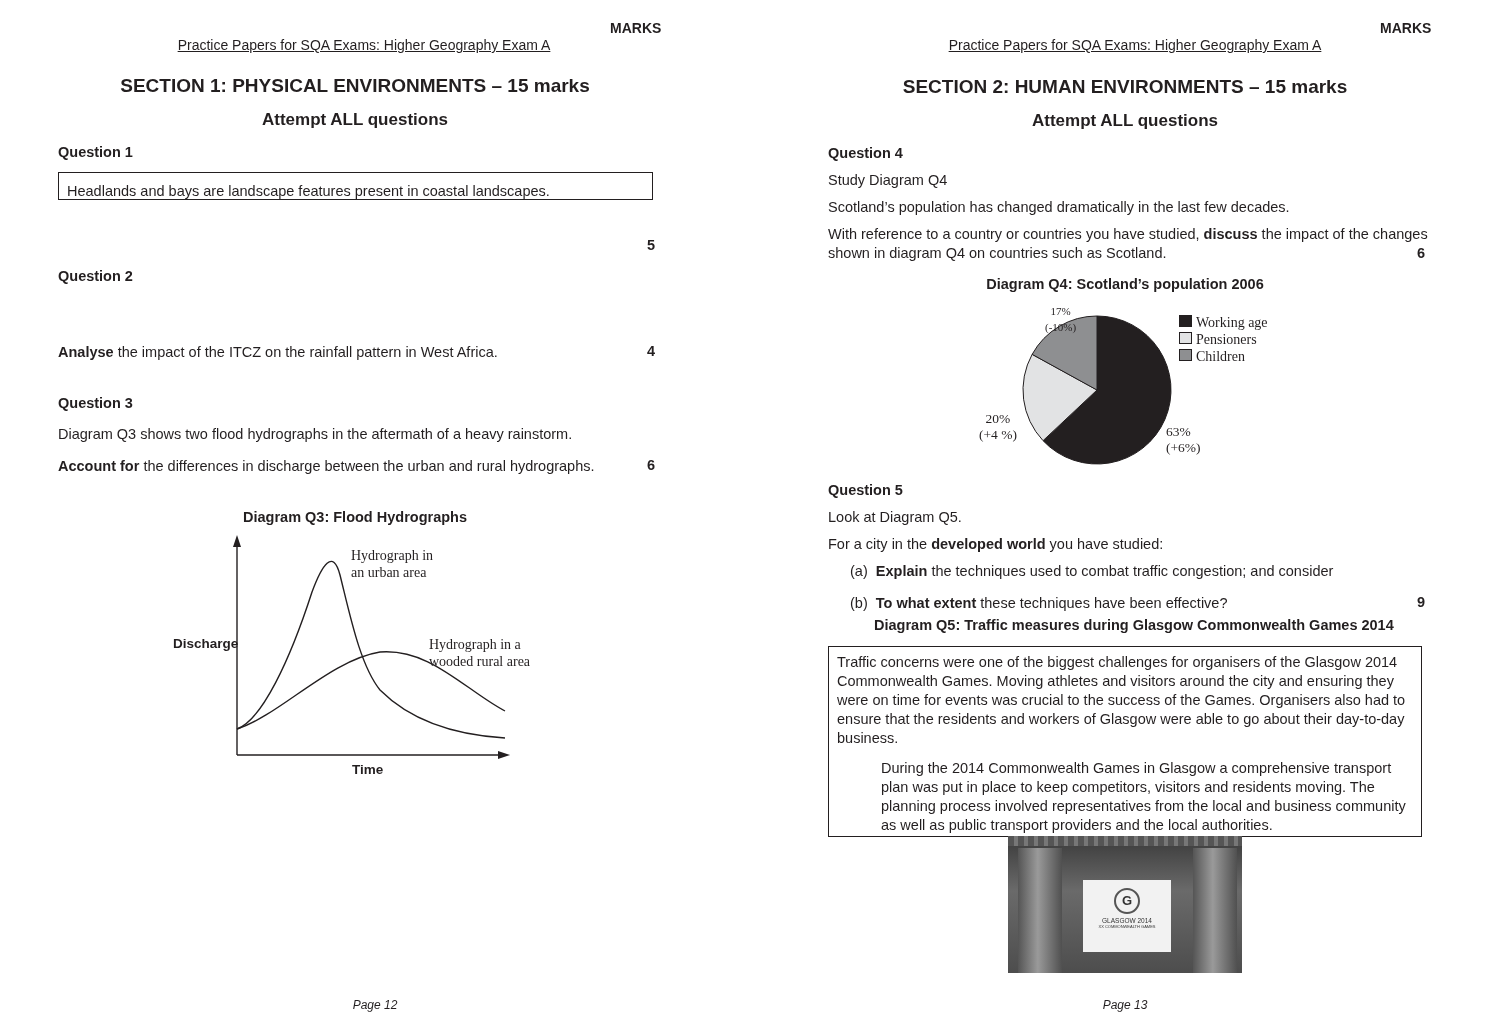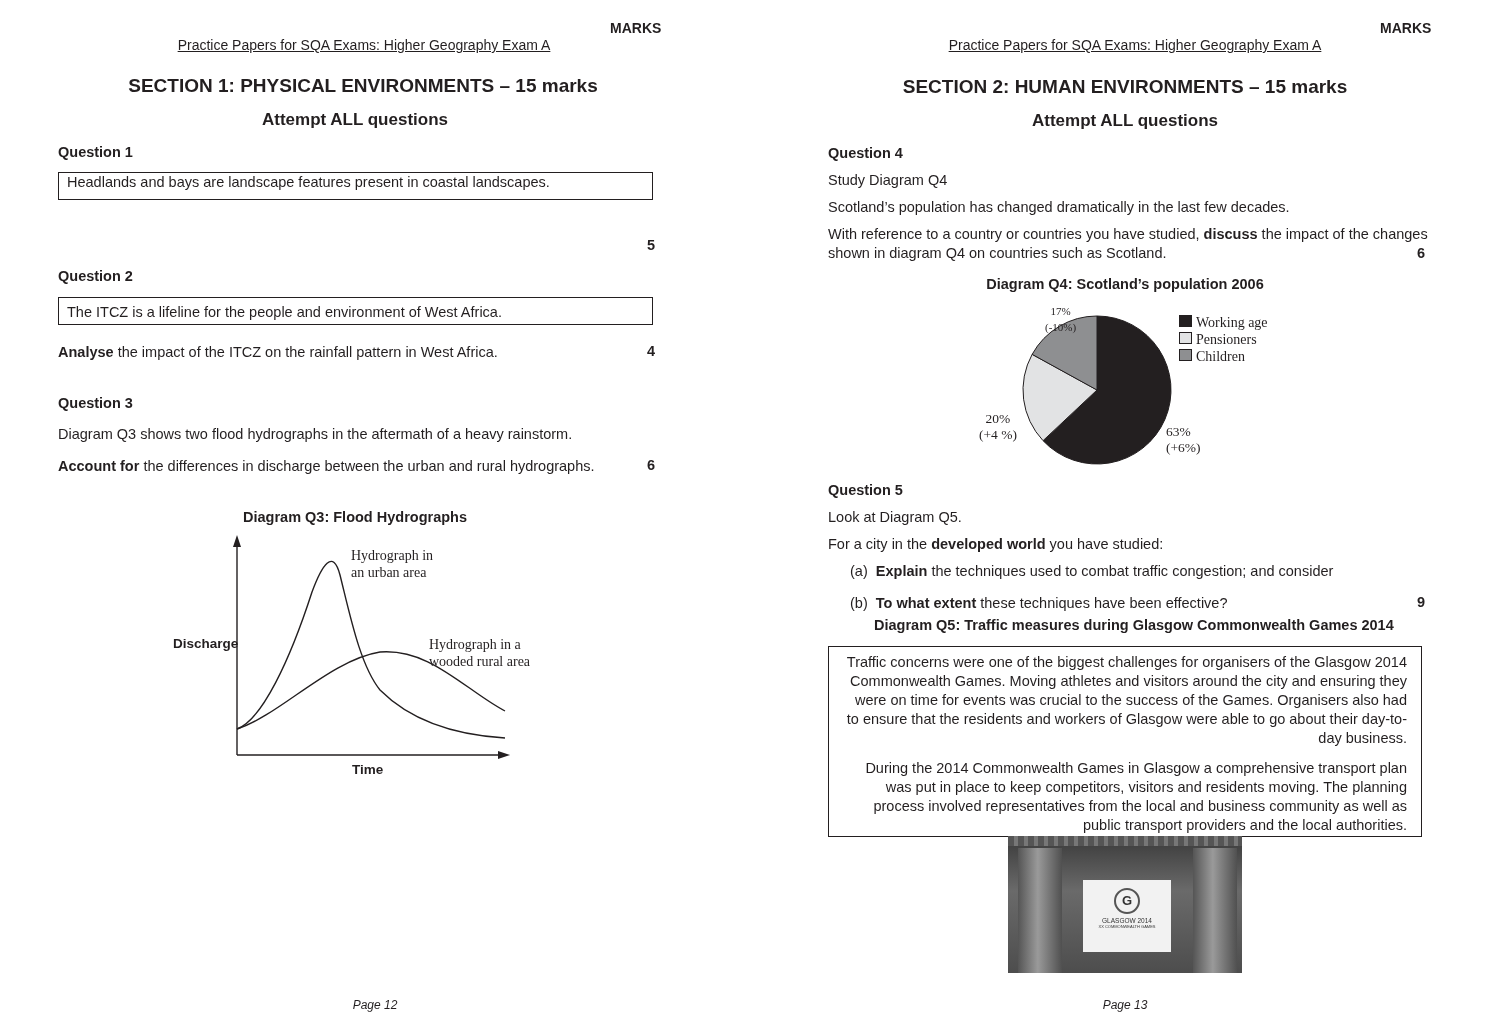--- a/index.html
+++ b/index.html
@@ -23,33 +23,30 @@
   .serif { font-family: "Liberation Serif", "DejaVu Serif", serif; }
   .footer { font-style: italic; font-size: 12px; text-align: center; }
   b { font-weight: bold; }
 </style>
 </head>
 <body>
 
 <div class="page" id="page-left">
   <div class="abs marks-head" style="left:610px; top:20px;">MARKS</div>
   <div class="abs running" style="left:0; width:728px; top:37px;">Practice Papers for SQA Exams: Higher Geography Exam A</div>
-  <div class="abs section-title" style="left:0; width:710px; top:75px;margin-left:8px;">SECTION 1: PHYSICAL ENVIRONMENTS – 15 marks</div>
+  <div class="abs section-title" style="left:0; width:710px; top:75px;">SECTION 1: PHYSICAL ENVIRONMENTS – 15 marks</div>
   <div class="abs attempt" style="left:0; width:710px; top:110px;">Attempt ALL questions</div>
 
   <div class="abs qhead" style="left:58px; top:144px;">Question 1</div>
-  <div class="abs boxed body" style="left:58px; top:172px; width:595px; height:28px; padding:0 8px;">
+  <div class="abs boxed body" style="left:58px; top:172px; width:595px; height:28px; padding:9px 8px;">
     <span>Headlands and bays are landscape features present in coastal landscapes.</span>
   </div>
   <div class="abs mark" style="left:647px; top:237px;">5</div>
 
   <div class="abs qhead" style="left:58px; top:268px;">Question 2</div>
-  <div class="abs boxed body" style="left:58px; top:297px; width:595px; height:28px; padding:5px 8px;">
-    <span>The ITCZ is a lifeline for the people and environment of West Africa.</span>
-  </div>
   <div class="abs body" style="left:58px; top:343px;">
     <b>Analyse</b><span> the impact of the ITCZ on the rainfall pattern in West Africa.</span>
   </div>
   <div class="abs mark" style="left:647px; top:343px;">4</div>
 
   <div class="abs qhead" style="left:58px; top:395px;">Question 3</div>
   <div class="abs body" style="left:58px; top:425px;">Diagram Q3 shows two flood hydrographs in the aftermath of a heavy rainstorm.</div>
   <div class="abs body" style="left:58px; top:457px;">
     <b>Account for</b><span> the differences in discharge between the urban and rural hydrographs.</span>
   </div>
@@ -123,23 +120,23 @@
   </div>
   <div class="abs body" style="left:100px; top:562px;">
     <span>(a)</span>&nbsp;&nbsp;<b>Explain</b><span> the techniques used to combat traffic congestion; and consider</span>
   </div>
   <div class="abs body" style="left:100px; top:594px;">
     <span>(b)</span>&nbsp;&nbsp;<b>To what extent</b><span> these techniques have been effective?</span>
   </div>
   <div class="abs mark" style="left:667px; top:594px;">9</div>
 
   <div class="abs qhead" style="left:124px; top:617px;">Diagram Q5: Traffic measures during Glasgow Commonwealth Games 2014</div>
-  <div class="abs boxed body" style="left:78px; top:646px; width:594px; height:191px; padding:6px 14px;text-align:right;">
+  <div class="abs boxed body" style="left:78px; top:646px; width:594px; height:191px; padding:6px 8px;">
     <div>Traffic concerns were one of the biggest challenges for organisers of the Glasgow 2014 Commonwealth Games. Moving athletes and visitors around the city and ensuring they were on time for events was crucial to the success of the Games. Organisers also had to ensure that the residents and workers of Glasgow were able to go about their day-to-day business.</div>
-    <div style="margin-top:11px;">During the 2014 Commonwealth Games in Glasgow a comprehensive transport plan was put in place to keep competitors, visitors and residents moving. The planning process involved representatives from the local and business community as well as public transport providers and the local authorities.</div>
+    <div style="margin-top:11px;margin-left:44px;">During the 2014 Commonwealth Games in Glasgow a comprehensive transport plan was put in place to keep competitors, visitors and residents moving. The planning process involved representatives from the local and business community as well as public transport providers and the local authorities.</div>
   </div>
 
   <div class="abs" style="left:258px; top:836px; width:234px; height:137px; background:linear-gradient(180deg,#3a3a3a 0%,#6a6a6a 40%,#4d4d4d 100%); overflow:hidden;">
     <div class="abs" style="left:0; top:0; width:234px; height:10px; background:repeating-linear-gradient(90deg,#555 0 6px,#777 6px 10px);"></div>
     <div class="abs" style="left:10px; top:12px; width:44px; height:125px; background:linear-gradient(90deg,#555,#9a9a9a 45%,#505050);"></div>
     <div class="abs" style="left:185px; top:12px; width:44px; height:125px; background:linear-gradient(90deg,#555,#9a9a9a 45%,#505050);"></div>
     <div class="abs" style="left:75px; top:44px; width:88px; height:72px; background:#f2f2f2; text-align:center; font-size:6.5px; color:#333;">
       <div style="margin:8px auto 3px; width:22px; height:22px; border:2px solid #555; border-radius:50%; line-height:22px; font-size:13px; font-weight:bold;">G</div>
       <div>GLASGOW 2014</div>
       <div style="font-size:4px;">XX COMMONWEALTH GAMES</div>

